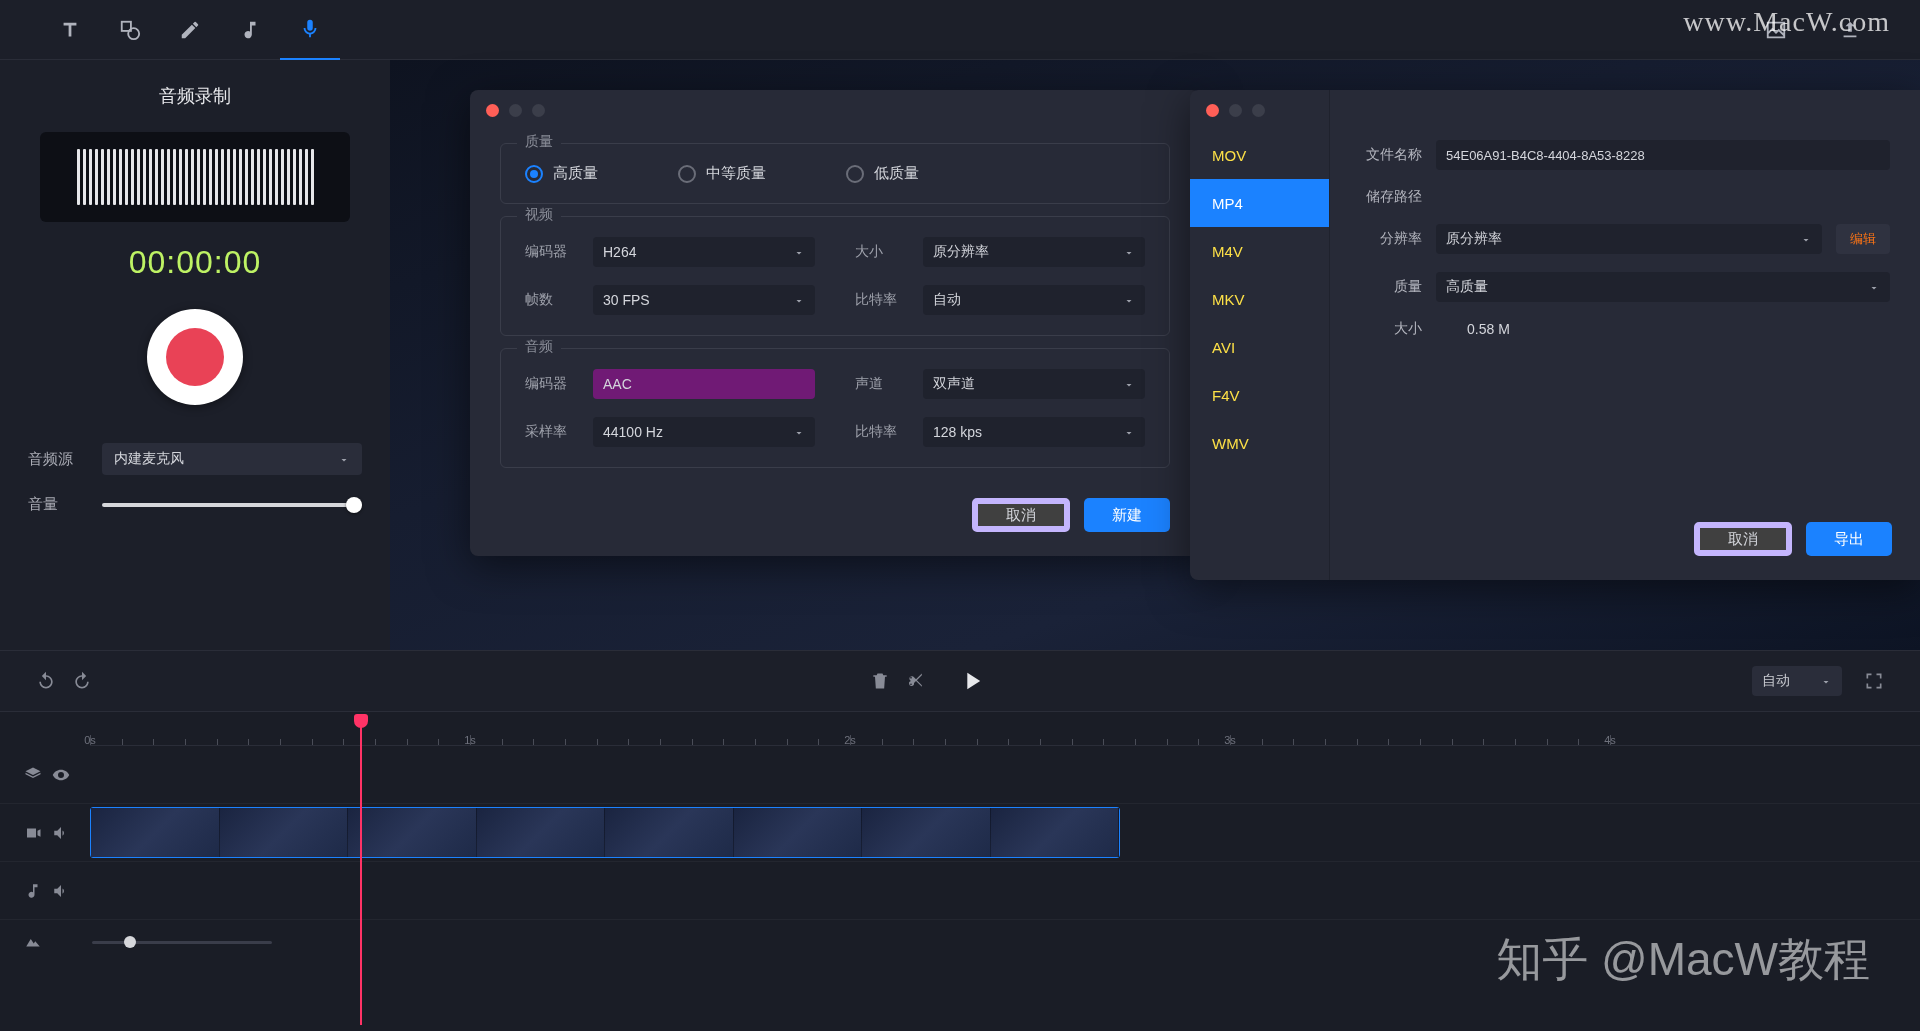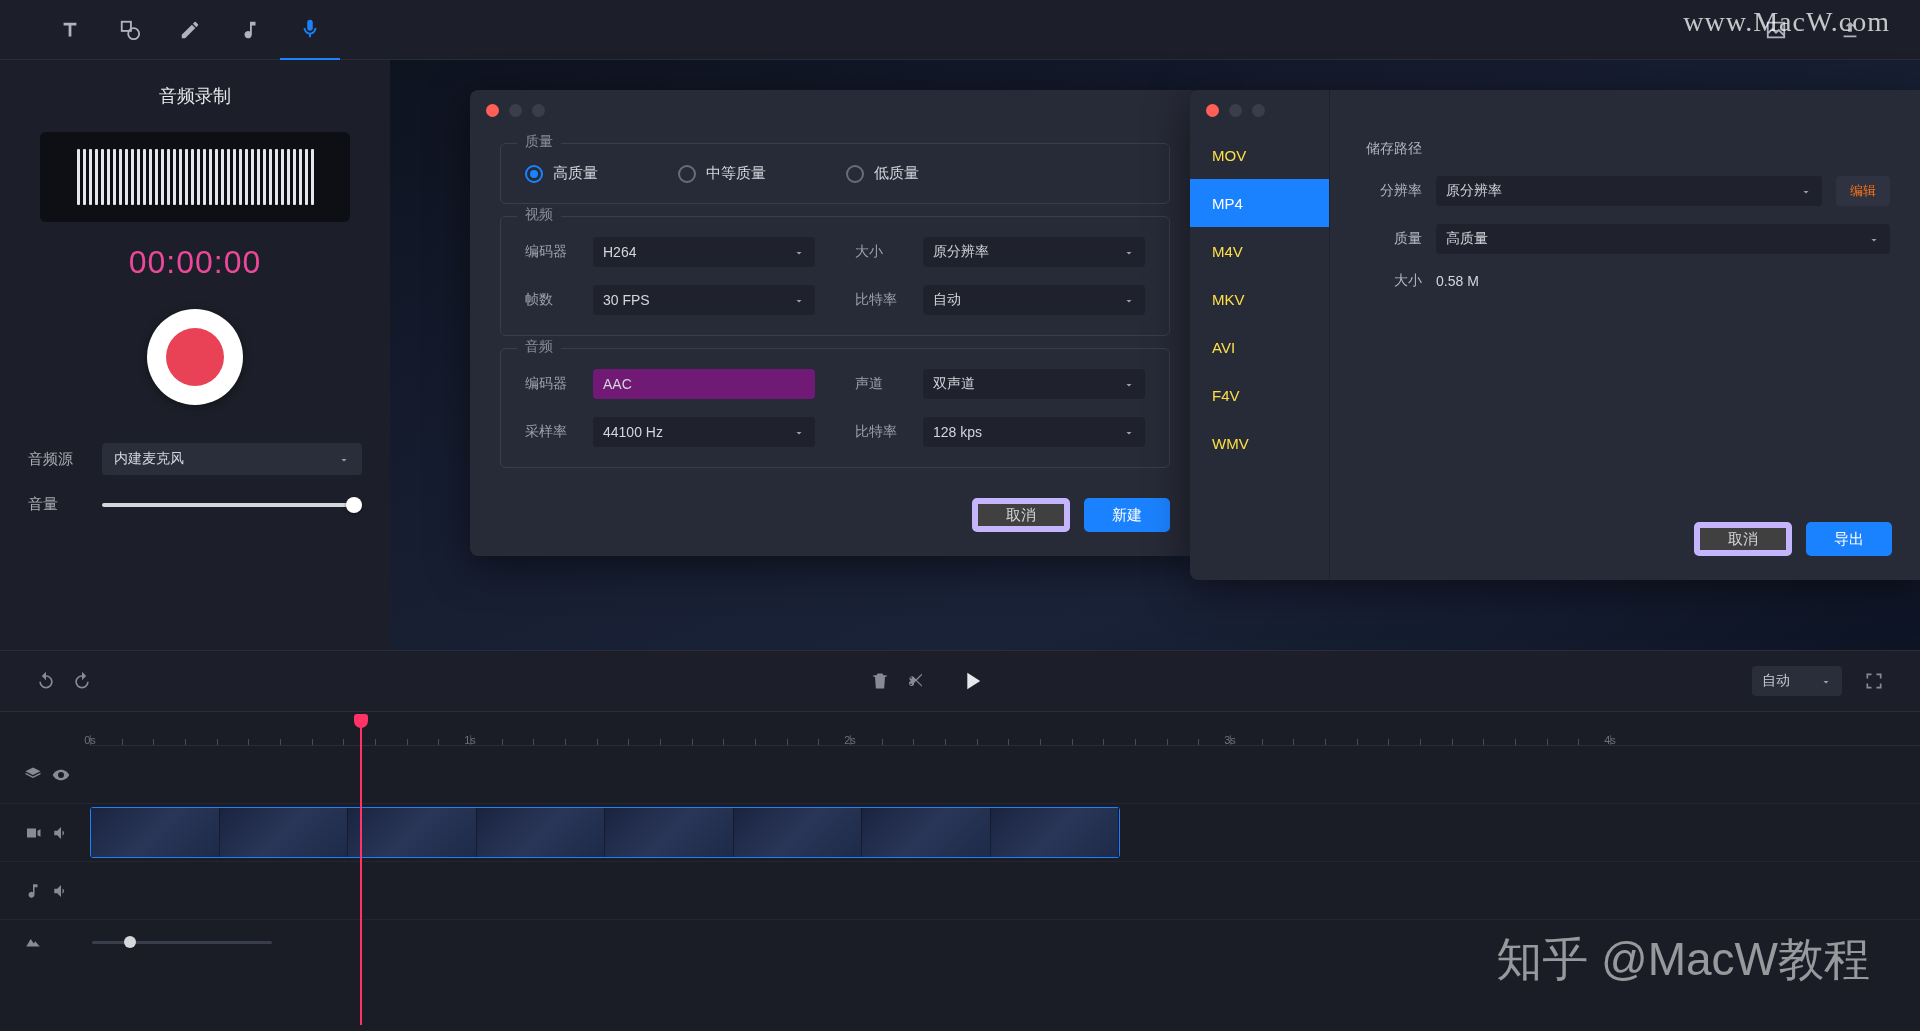--- a/index.html
+++ b/index.html
@@ -10,21 +10,21 @@
 .tool-icon { width: 60px; height: 60px; display: flex; align-items: center; justify-content: center; color: #b0b3bd; cursor: pointer; }
 .tool-icon.active { color: #1b82ff; border-bottom: 2px solid #1b82ff; }
 .tool-icon svg { width: 22px; height: 22px; fill: currentColor; }
 .toolbar-right { margin-left: auto; display: flex; align-items: center; gap: 14px; }
 
 
 .left-panel { position: absolute; left: 0; top: 60px; width: 390px; height: 590px; background: #1c1f29; padding: 24px 28px; }
 .panel-title { text-align: center; font-size: 18px; color: #e8e9ec; font-weight: 500; margin-bottom: 24px; }
 .waveform-box { background: #0d0f15; border-radius: 6px; height: 90px; width: 310px; margin: 0 auto 22px; display: flex; align-items: center; justify-content: center; gap: 3px; padding: 0 14px; }
 .waveform-box span { width: 3px; height: 56px; background: #e6e7ea; border-radius: 1px; }
-.timer { text-align: center; font-size: 32px; color: #ec4899; font-weight: 300; margin-bottom: 28px; letter-spacing: 1px; }
+.timer { text-align: center; font-size: 32px; color: #bef264; font-weight: 300; margin-bottom: 28px; letter-spacing: 1px; }
 .record-btn { width: 96px; height: 96px; border-radius: 50%; background: #fff; margin: 0 auto 38px; display: flex; align-items: center; justify-content: center; box-shadow: 0 2px 10px rgba(0,0,0,.4); }
 .record-btn-inner { width: 58px; height: 58px; border-radius: 50%; background: #e94256; }
 .form-row { display: flex; align-items: center; margin-bottom: 20px; gap: 18px; }
 .form-label { width: 56px; font-size: 15px; color: #a9abb4; }
 .select { flex: 1; height: 32px; background: #2a2d3a; border: none; border-radius: 4px; color: #d4d6dc; padding: 0 12px; display: flex; align-items: center; justify-content: space-between; font-size: 14px; }
 .chev { width: 12px; height: 12px; }
 .chev svg { width: 100%; height: 100%; fill: #9ea1ab; }
 .slider { flex: 1; height: 4px; background: #d6d7db; border-radius: 2px; position: relative; }
 .slider-thumb { position: absolute; right: 0; top: -6px; width: 16px; height: 16px; border-radius: 50%; background: #fff; box-shadow: 0 1px 3px rgba(0,0,0,.5); }
 
@@ -58,21 +58,21 @@
 .format-list { width: 140px; border-right: 1px solid #1f222d; }
 .format-list .traffic { padding: 14px 16px; }
 .format-item { height: 48px; display: flex; align-items: center; padding: 0 22px; font-size: 15px; color: #fde047; cursor: pointer; }
 .format-item.active { background: #1b82ff; color: #fff; }
 .export-right { flex: 1; padding: 50px 30px 0; position: relative; }
 .ex-row { display: flex; align-items: center; margin-bottom: 18px; gap: 14px; }
 .ex-label { width: 62px; text-align: right; font-size: 14px; color: #b4b6bf; }
 .ex-input { flex: 1; height: 30px; background: #1f222d; border-radius: 4px; padding: 0 10px; font-size: 13px; color: #d4d6dc; display: flex; align-items: center; overflow: hidden; white-space: nowrap; }
 .ex-select { flex: 1; height: 30px; background: #1f222d; border-radius: 4px; padding: 0 10px; font-size: 14px; color: #d4d6dc; display: flex; align-items: center; justify-content: space-between; }
 .ex-small-btn { height: 30px; padding: 0 14px; background: #2f3240; border-radius: 4px; font-size: 13px; color: #f97316; display: flex; align-items: center; }
-.ex-value { font-size: 14px; color: #d4d6dc; }
+.ex-value { font-size: 14px; color: #d4d6dc; margin-left: 31px; }
 .export-actions { position: absolute; bottom: 24px; right: 28px; display: flex; gap: 14px; }
 
 
 .tl-controls { position: absolute; left: 0; top: 650px; right: 0; height: 62px; background: #1c1f29; display: flex; align-items: center; padding: 0 28px; border-top: 1px solid #2a2d38; border-bottom: 1px solid #2a2d38; }
 .tl-icon { width: 36px; height: 36px; display: flex; align-items: center; justify-content: center; color: #888b96; cursor: pointer; }
 .tl-icon svg { width: 20px; height: 20px; fill: currentColor; }
 .tl-right { margin-left: auto; display: flex; align-items: center; gap: 14px; }
 .tl-zoom-select { height: 30px; width: 90px; background: #2a2d3a; border-radius: 4px; display: flex; align-items: center; justify-content: space-between; padding: 0 10px; font-size: 14px; }
 
 
@@ -327,20 +327,26 @@
       </div>
     <div class="format-item">MOV</div>
     <div class="format-item active">MP4</div>
     <div class="format-item">M4V</div>
     <div class="format-item">MKV</div>
     <div class="format-item">AVI</div>
     <div class="format-item">F4V</div>
     <div class="format-item">WMV</div>
   </div>
   <div class="export-right">
+    <div class="ex-row">
+        <div class="ex-label">文件名称</div>
+        <div class="ex-input">
+          <span>54E06A91-B4C8-4404-8A53-8228</span>
+        </div>
+      </div>
     <div class="ex-row">
         <div class="ex-label">储存路径</div>
       </div>
     <div class="ex-row">
         <div class="ex-label">分辨率</div>
         <div class="ex-select">
           <span>原分辨率</span>
           <span class="chev"><svg viewBox="0 0 24 24">
               <path d="M7 10l5 5 5-5z"></path>
             </svg></span>

